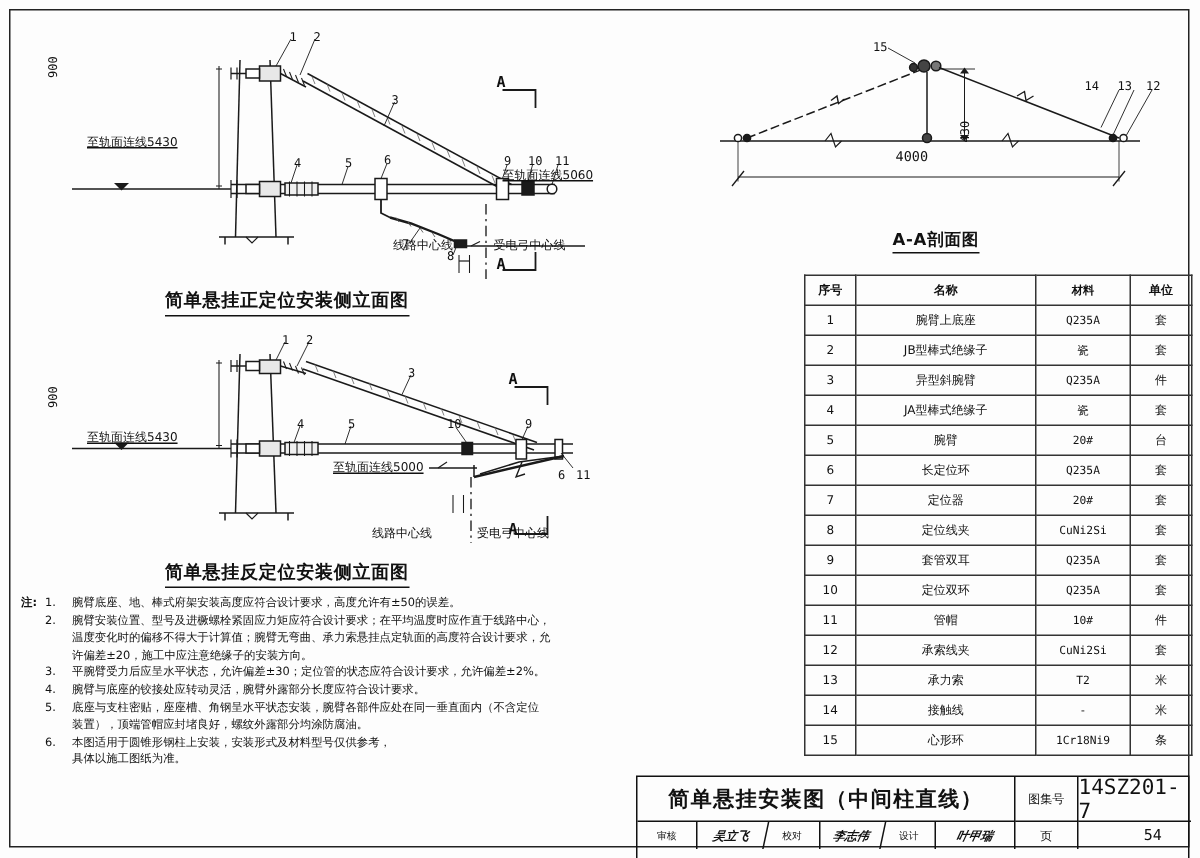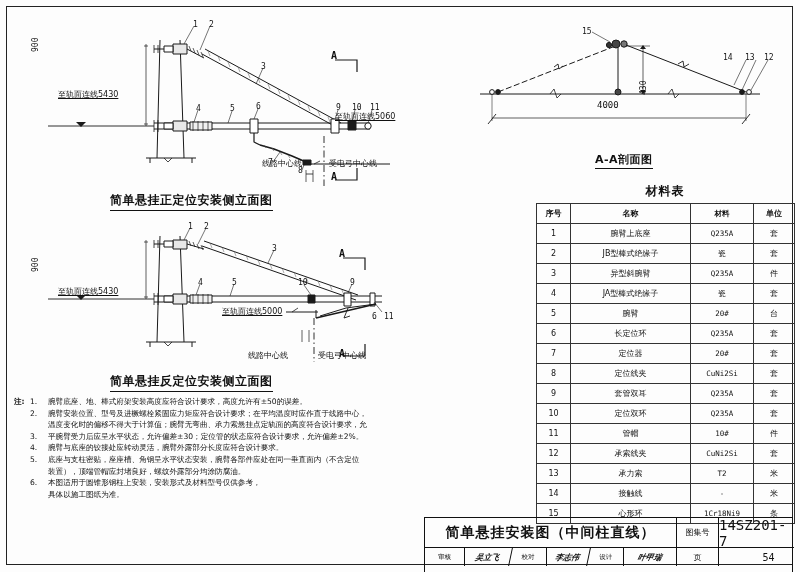--- a/index.html
+++ b/index.html
@@ -484,21 +484,20 @@
   <div class="leader-num" style="left:745px; top:53px;">13</div>
   <div class="leader-num" style="left:764px; top:53px;">12</div>
 
   <div class="lbl num" style="left:640px; top:95px; transform:rotate(-90deg); transform-origin:left top;">430</div>
 
   <div class="lbl num" style="left:597px; top:101px; font-size:9px;">4000</div>
 
   <div class="cap cn" style="left:595px; top:152px; font-size:11px;">A-A剖面图</div>
 
   <div class="mat-wrap">
-    <div class="mat-title cn">材料表</div>
     <table class="mat">
       <colgroup>
         <col class="c-seq">
           <col class="c-name">
           <col class="c-mat">
           <col class="c-unit">
       </colgroup>
       <thead>
         <tr>
           <th>序号</th>
@@ -607,20 +606,21 @@
       <div class="note-head">注:</div>
       <div class="note-idx">1.</div>
       <div class="note-body">腕臂底座、地、棒式府架安装高度应符合设计要求，高度允许有±50的误差。</div>
     </div>
     <div class="note-row">
       <div class="note-head"></div>
       <div class="note-idx">2.</div>
       <div class="note-body">腕臂安装位置、型号及进橛螺栓紧固应力矩应符合设计要求；在平均温度时应作直于线路中心，</div>
     </div>
     <div class="note-cont">温度变化时的偏移不得大于计算值；腕臂无弯曲、承力索悬挂点定轨面的高度符合设计要求，允</div>
+    <div class="note-cont">许偏差±20，施工中应注意绝缘子的安装方向。</div>
     <div class="note-row">
       <div class="note-head"></div>
       <div class="note-idx">3.</div>
       <div class="note-body">平腕臂受力后应呈水平状态，允许偏差±30；定位管的状态应符合设计要求，允许偏差±2%。</div>
     </div>
     <div class="note-row">
       <div class="note-head"></div>
       <div class="note-idx">4.</div>
       <div class="note-body">腕臂与底座的铰接处应转动灵活，腕臂外露部分长度应符合设计要求。</div>
     </div>

